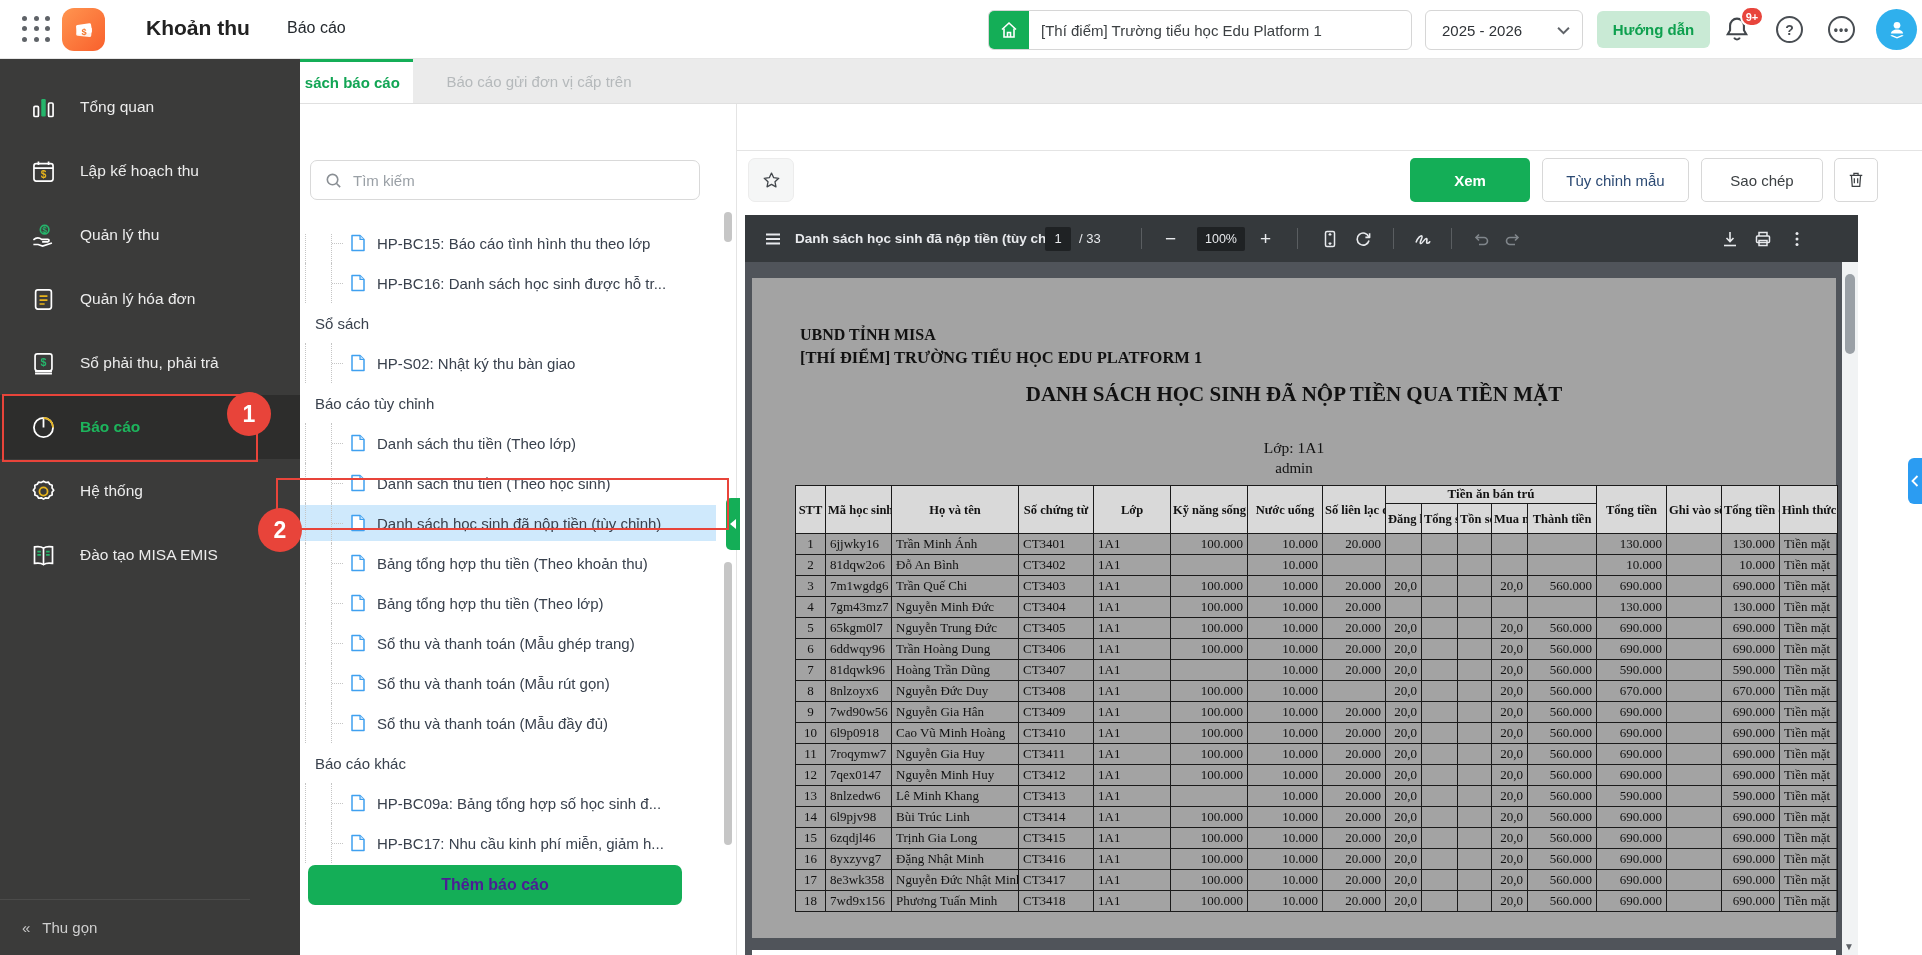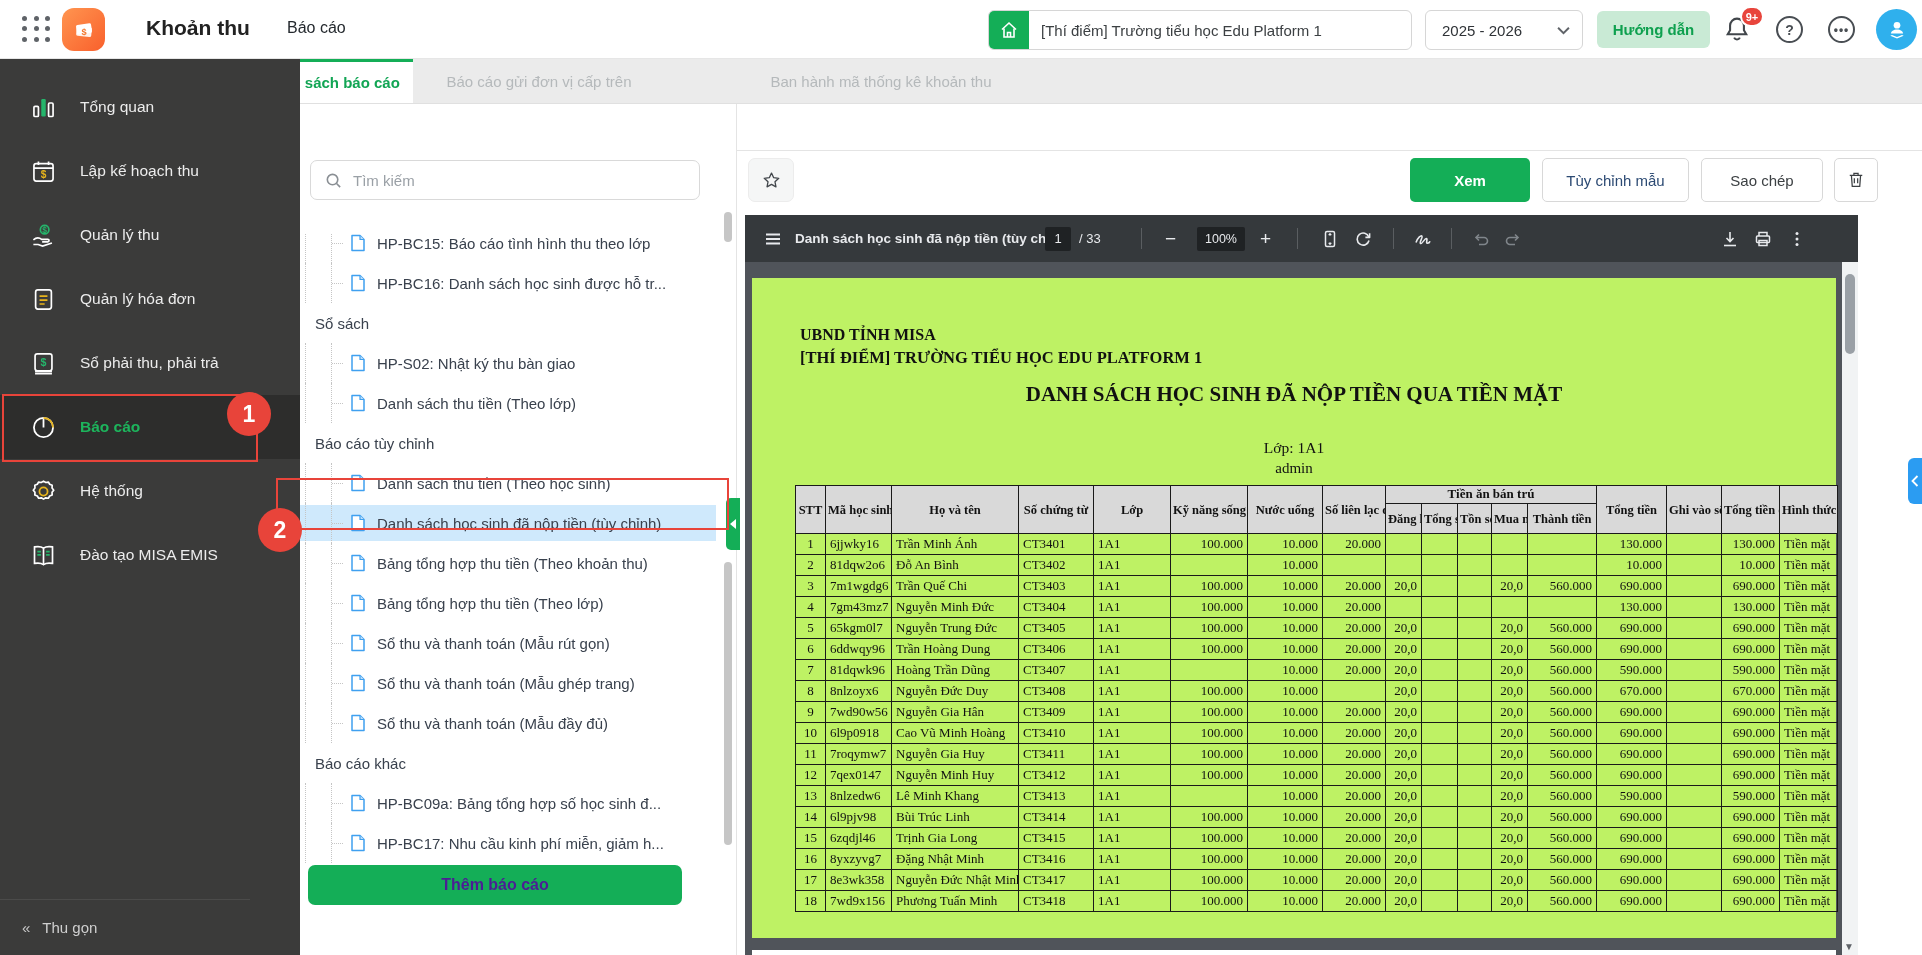--- a/index.html
+++ b/index.html
@@ -109,21 +109,21 @@
               justify-content:center; font-size:13px; }
   .pdf-sep { position:absolute; top:13px; height:21px; border-left:1px solid #5a5e61; }
   .zoom-box { left:452px; width:48px; height:24px; top:11.5px; background:#1f2224; border-radius:2px;
               justify-content:center; font-size:12.5px; }
   .pt-sign { font-size:19px; cursor:pointer; }
   .pt-ic { cursor:pointer; } .pt-ic svg { width:20px; height:20px; }
   .pdf-content { position:absolute; left:0; top:47px; width:1097px; height:693px; background:#50545a; overflow:hidden; }
   .pdf-sb { position:absolute; right:0; top:47px; width:16px; height:693px; background:#f1f3f4; }
   .pdf-sb .thumb { position:absolute; left:3px; top:12px; width:10px; height:80px; background:#9aa0a6; border-radius:5px; }
   .pdf-sb .arr { position:absolute; left:2px; bottom:3px; color:#5f6368; font-size:10px; }
-  .page { position:absolute; left:7px; top:16px; width:1084px; height:660px; background:#bef264;
+  .page { position:absolute; left:7px; top:16px; width:1084px; height:660px; background:#a3a3a3;
           font-family:"Liberation Serif","DejaVu Serif",serif; color:#111; }
   .page2-sliver { position:absolute; left:7px; top:688px; width:1084px; height:10px; background:#fff; }
   .org1 { position:absolute; left:48px; top:48px; font-size:16px; font-weight:bold; }
   .org2 { position:absolute; left:48px; top:70px; font-size:16.5px; font-weight:bold; }
   .doc-title { position:absolute; left:0; top:104px; width:100%; text-align:center; font-size:21px; font-weight:bold; }
   .doc-period { position:absolute; left:0; top:138px; width:100%; text-align:center; font-size:16px; }
   .doc-class { position:absolute; left:0; top:161px; width:100%; text-align:center; font-size:15.5px; }
   .doc-by { position:absolute; left:0; top:182px; width:100%; text-align:center; font-size:15px; }
   .doc-table { position:absolute; left:43px; top:207px; width:1042px; border-collapse:collapse;
                font-family:"Liberation Serif","DejaVu Serif",serif; table-layout:fixed; }
@@ -293,21 +293,20 @@
       </nav>
     <div class="collapse-row">
       <span class="chev">«</span>
       <span class="lbl">Thu gọn</span>
     </div>
   </aside>
 
   <div class="tabrow">
     <div class="tab active">Danh sách báo cáo</div>
     <div class="tab t2">Báo cáo gửi đơn vị cấp trên</div>
-    <div class="tab t3">Ban hành mã thống kê khoản thu</div>
   </div>
 
   <section class="tree-panel">
     <div class="search-box">
       <svg width="19" height="19" viewBox="0 0 20 20" fill="none" stroke="#8a8f94" stroke-width="1.7">
         <circle cx="9" cy="9" r="5.5"></circle>
           <path d="M13.2 13.2L17 17"></path>
       </svg>
       <span class="ph">Tìm kiếm</span>
     </div>
@@ -351,51 +350,51 @@
             <span class="gl g2"></span>
             <span class="stub"></span>
             <span style="display: flex;">
               <svg width="20" height="20" viewBox="0 0 20 20" fill="none">
                 <path d="M4 2.5h8l4 4v11H4z" stroke="#3fa0f0" stroke-width="1.5" fill="#fff" stroke-linejoin="round"></path>
                 <path d="M12 2.5v4h4" fill="#bfe0fb" stroke="#3fa0f0" stroke-width="1.2" stroke-linejoin="round"></path>
               </svg>
             </span>
             <span class="flbl">HP-S02: Nhật ký thu bàn giao</span>
           </div>
-          <div class="trow t-file">
-            <span class="gl g1"></span>
-            <span class="gl g2"></span>
-            <span class="stub"></span>
-            <span style="display: flex;">
-              <svg width="20" height="20" viewBox="0 0 20 20" fill="none">
-                <path d="M4 2.5h8l4 4v11H4z" stroke="#3fa0f0" stroke-width="1.5" fill="#fff" stroke-linejoin="round"></path>
-                <path d="M12 2.5v4h4" fill="#bfe0fb" stroke="#3fa0f0" stroke-width="1.2" stroke-linejoin="round"></path>
-              </svg>
-            </span>
-            <span class="flbl">Danh sách thu tiền (Theo lớp)</span>
-          </div>
           <div class="trow t-folder">
             <span style="display: flex;">
               <svg width="22" height="18" viewBox="0 0 22 18" fill="none">
                 <path d="M1.5 3.5a2 2 0 0 1 2-2h5l2 2.5h8a2 2 0 0 1 2 2v8a2 2 0 0 1-2 2h-15a2 2 0 0 1-2-2z" stroke="#f0ad2d" stroke-width="1.6" fill="#fff"></path>
               </svg>
             </span>
             <span class="minus-box"></span>
             <span class="flbl">Báo cáo tùy chỉnh</span>
           </div>
           <div class="trow t-file">
             <span class="gl g1"></span>
             <span class="gl g2"></span>
             <span class="stub"></span>
             <span style="display: flex;">
               <svg width="20" height="20" viewBox="0 0 20 20" fill="none">
                 <path d="M4 2.5h8l4 4v11H4z" stroke="#3fa0f0" stroke-width="1.5" fill="#fff" stroke-linejoin="round"></path>
                 <path d="M12 2.5v4h4" fill="#bfe0fb" stroke="#3fa0f0" stroke-width="1.2" stroke-linejoin="round"></path>
               </svg>
             </span>
+            <span class="flbl">Danh sách thu tiền (Theo lớp)</span>
+          </div>
+          <div class="trow t-file">
+            <span class="gl g1"></span>
+            <span class="gl g2"></span>
+            <span class="stub"></span>
+            <span style="display: flex;">
+              <svg width="20" height="20" viewBox="0 0 20 20" fill="none">
+                <path d="M4 2.5h8l4 4v11H4z" stroke="#3fa0f0" stroke-width="1.5" fill="#fff" stroke-linejoin="round"></path>
+                <path d="M12 2.5v4h4" fill="#bfe0fb" stroke="#3fa0f0" stroke-width="1.2" stroke-linejoin="round"></path>
+              </svg>
+            </span>
             <span class="flbl">Danh sách thu tiền (Theo học sinh)</span>
           </div>
           <div class="trow t-file sel">
             <span class="gl g1"></span>
             <span class="gl g2"></span>
             <span class="stub"></span>
             <span style="display: flex;">
               <svg width="20" height="20" viewBox="0 0 20 20" fill="none">
                 <path d="M4 2.5h8l4 4v11H4z" stroke="#3fa0f0" stroke-width="1.5" fill="#fff" stroke-linejoin="round"></path>
                 <path d="M12 2.5v4h4" fill="#bfe0fb" stroke="#3fa0f0" stroke-width="1.2" stroke-linejoin="round"></path>
@@ -430,33 +429,33 @@
           <div class="trow t-file">
             <span class="gl g1"></span>
             <span class="gl g2"></span>
             <span class="stub"></span>
             <span style="display: flex;">
               <svg width="20" height="20" viewBox="0 0 20 20" fill="none">
                 <path d="M4 2.5h8l4 4v11H4z" stroke="#3fa0f0" stroke-width="1.5" fill="#fff" stroke-linejoin="round"></path>
                 <path d="M12 2.5v4h4" fill="#bfe0fb" stroke="#3fa0f0" stroke-width="1.2" stroke-linejoin="round"></path>
               </svg>
             </span>
+            <span class="flbl">Sổ thu và thanh toán (Mẫu ghép trang)</span>
+          </div>
+          <div class="trow t-file">
+            <span class="gl g1"></span>
+            <span class="gl g2"></span>
+            <span class="stub"></span>
+            <span style="display: flex;">
+              <svg width="20" height="20" viewBox="0 0 20 20" fill="none">
+                <path d="M4 2.5h8l4 4v11H4z" stroke="#3fa0f0" stroke-width="1.5" fill="#fff" stroke-linejoin="round"></path>
+                <path d="M12 2.5v4h4" fill="#bfe0fb" stroke="#3fa0f0" stroke-width="1.2" stroke-linejoin="round"></path>
+              </svg>
+            </span>
             <span class="flbl">Sổ thu và thanh toán (Mẫu rút gọn)</span>
-          </div>
-          <div class="trow t-file">
-            <span class="gl g1"></span>
-            <span class="gl g2"></span>
-            <span class="stub"></span>
-            <span style="display: flex;">
-              <svg width="20" height="20" viewBox="0 0 20 20" fill="none">
-                <path d="M4 2.5h8l4 4v11H4z" stroke="#3fa0f0" stroke-width="1.5" fill="#fff" stroke-linejoin="round"></path>
-                <path d="M12 2.5v4h4" fill="#bfe0fb" stroke="#3fa0f0" stroke-width="1.2" stroke-linejoin="round"></path>
-              </svg>
-            </span>
-            <span class="flbl">Sổ thu và thanh toán (Mẫu ghép trang)</span>
           </div>
           <div class="trow t-file">
             <span class="gl g1"></span>
             <span class="gl g2"></span>
             <span class="stub"></span>
             <span style="display: flex;">
               <svg width="20" height="20" viewBox="0 0 20 20" fill="none">
                 <path d="M4 2.5h8l4 4v11H4z" stroke="#3fa0f0" stroke-width="1.5" fill="#fff" stroke-linejoin="round"></path>
                 <path d="M12 2.5v4h4" fill="#bfe0fb" stroke="#3fa0f0" stroke-width="1.2" stroke-linejoin="round"></path>
               </svg>

